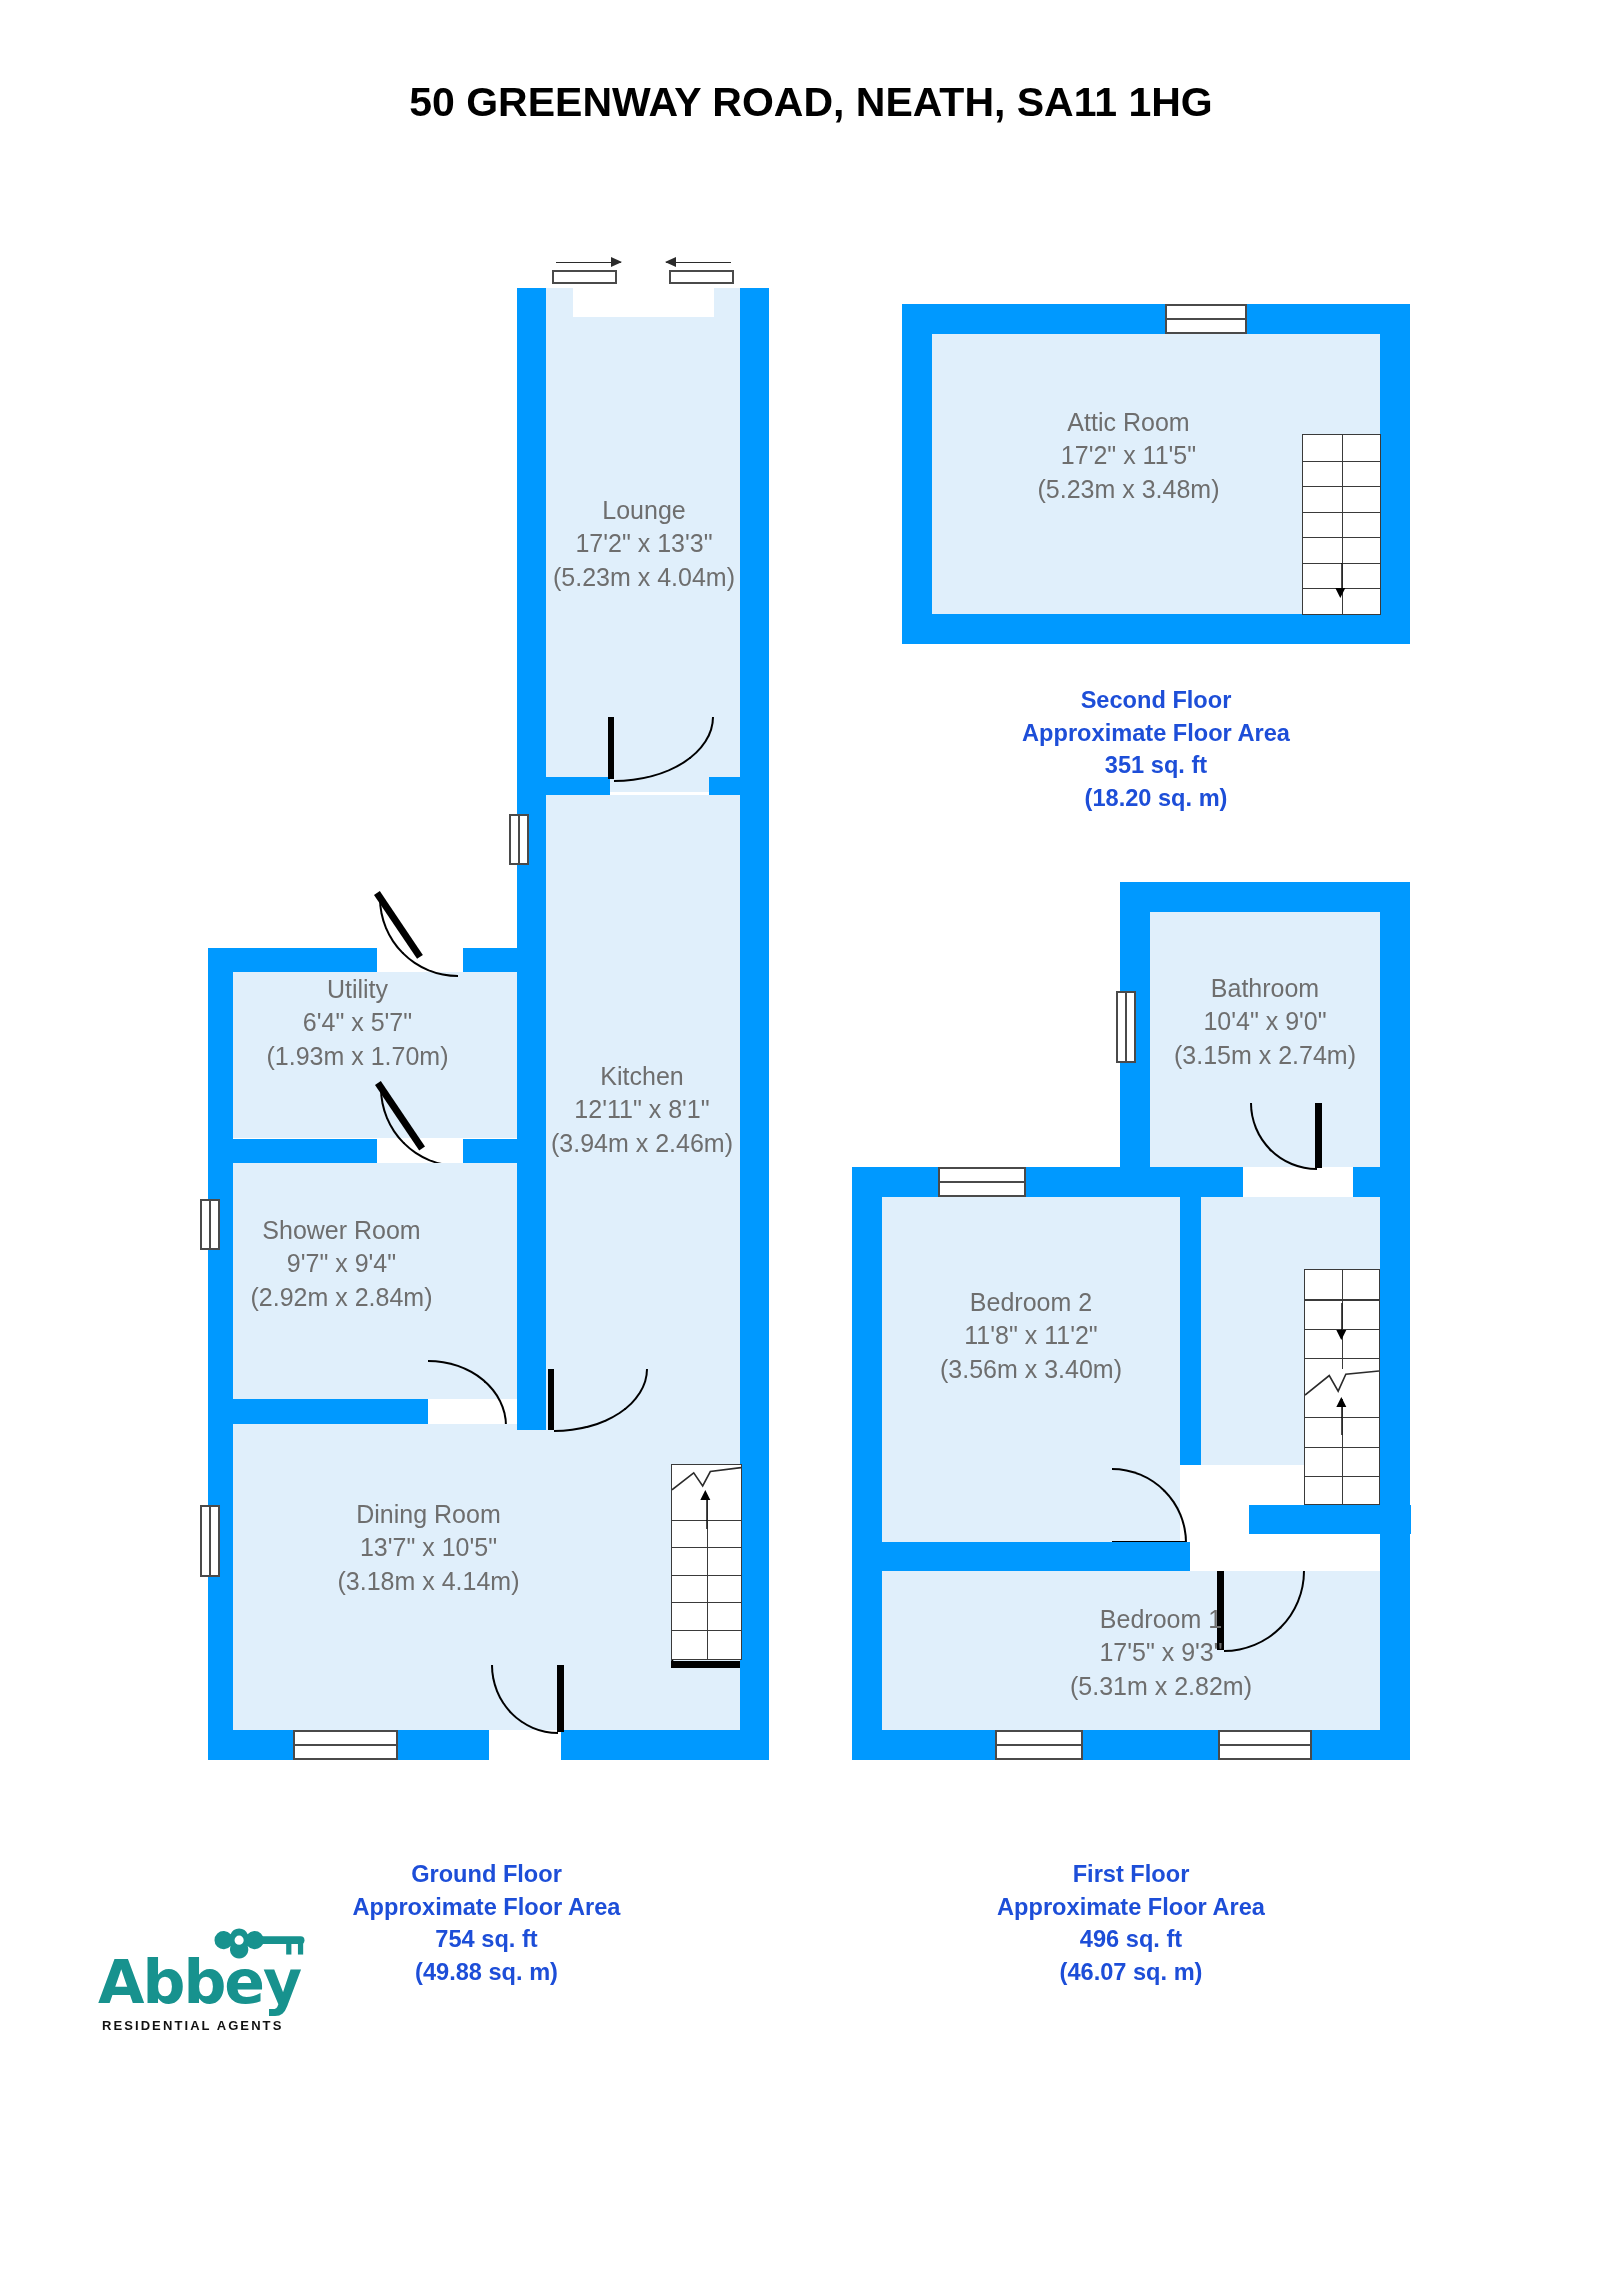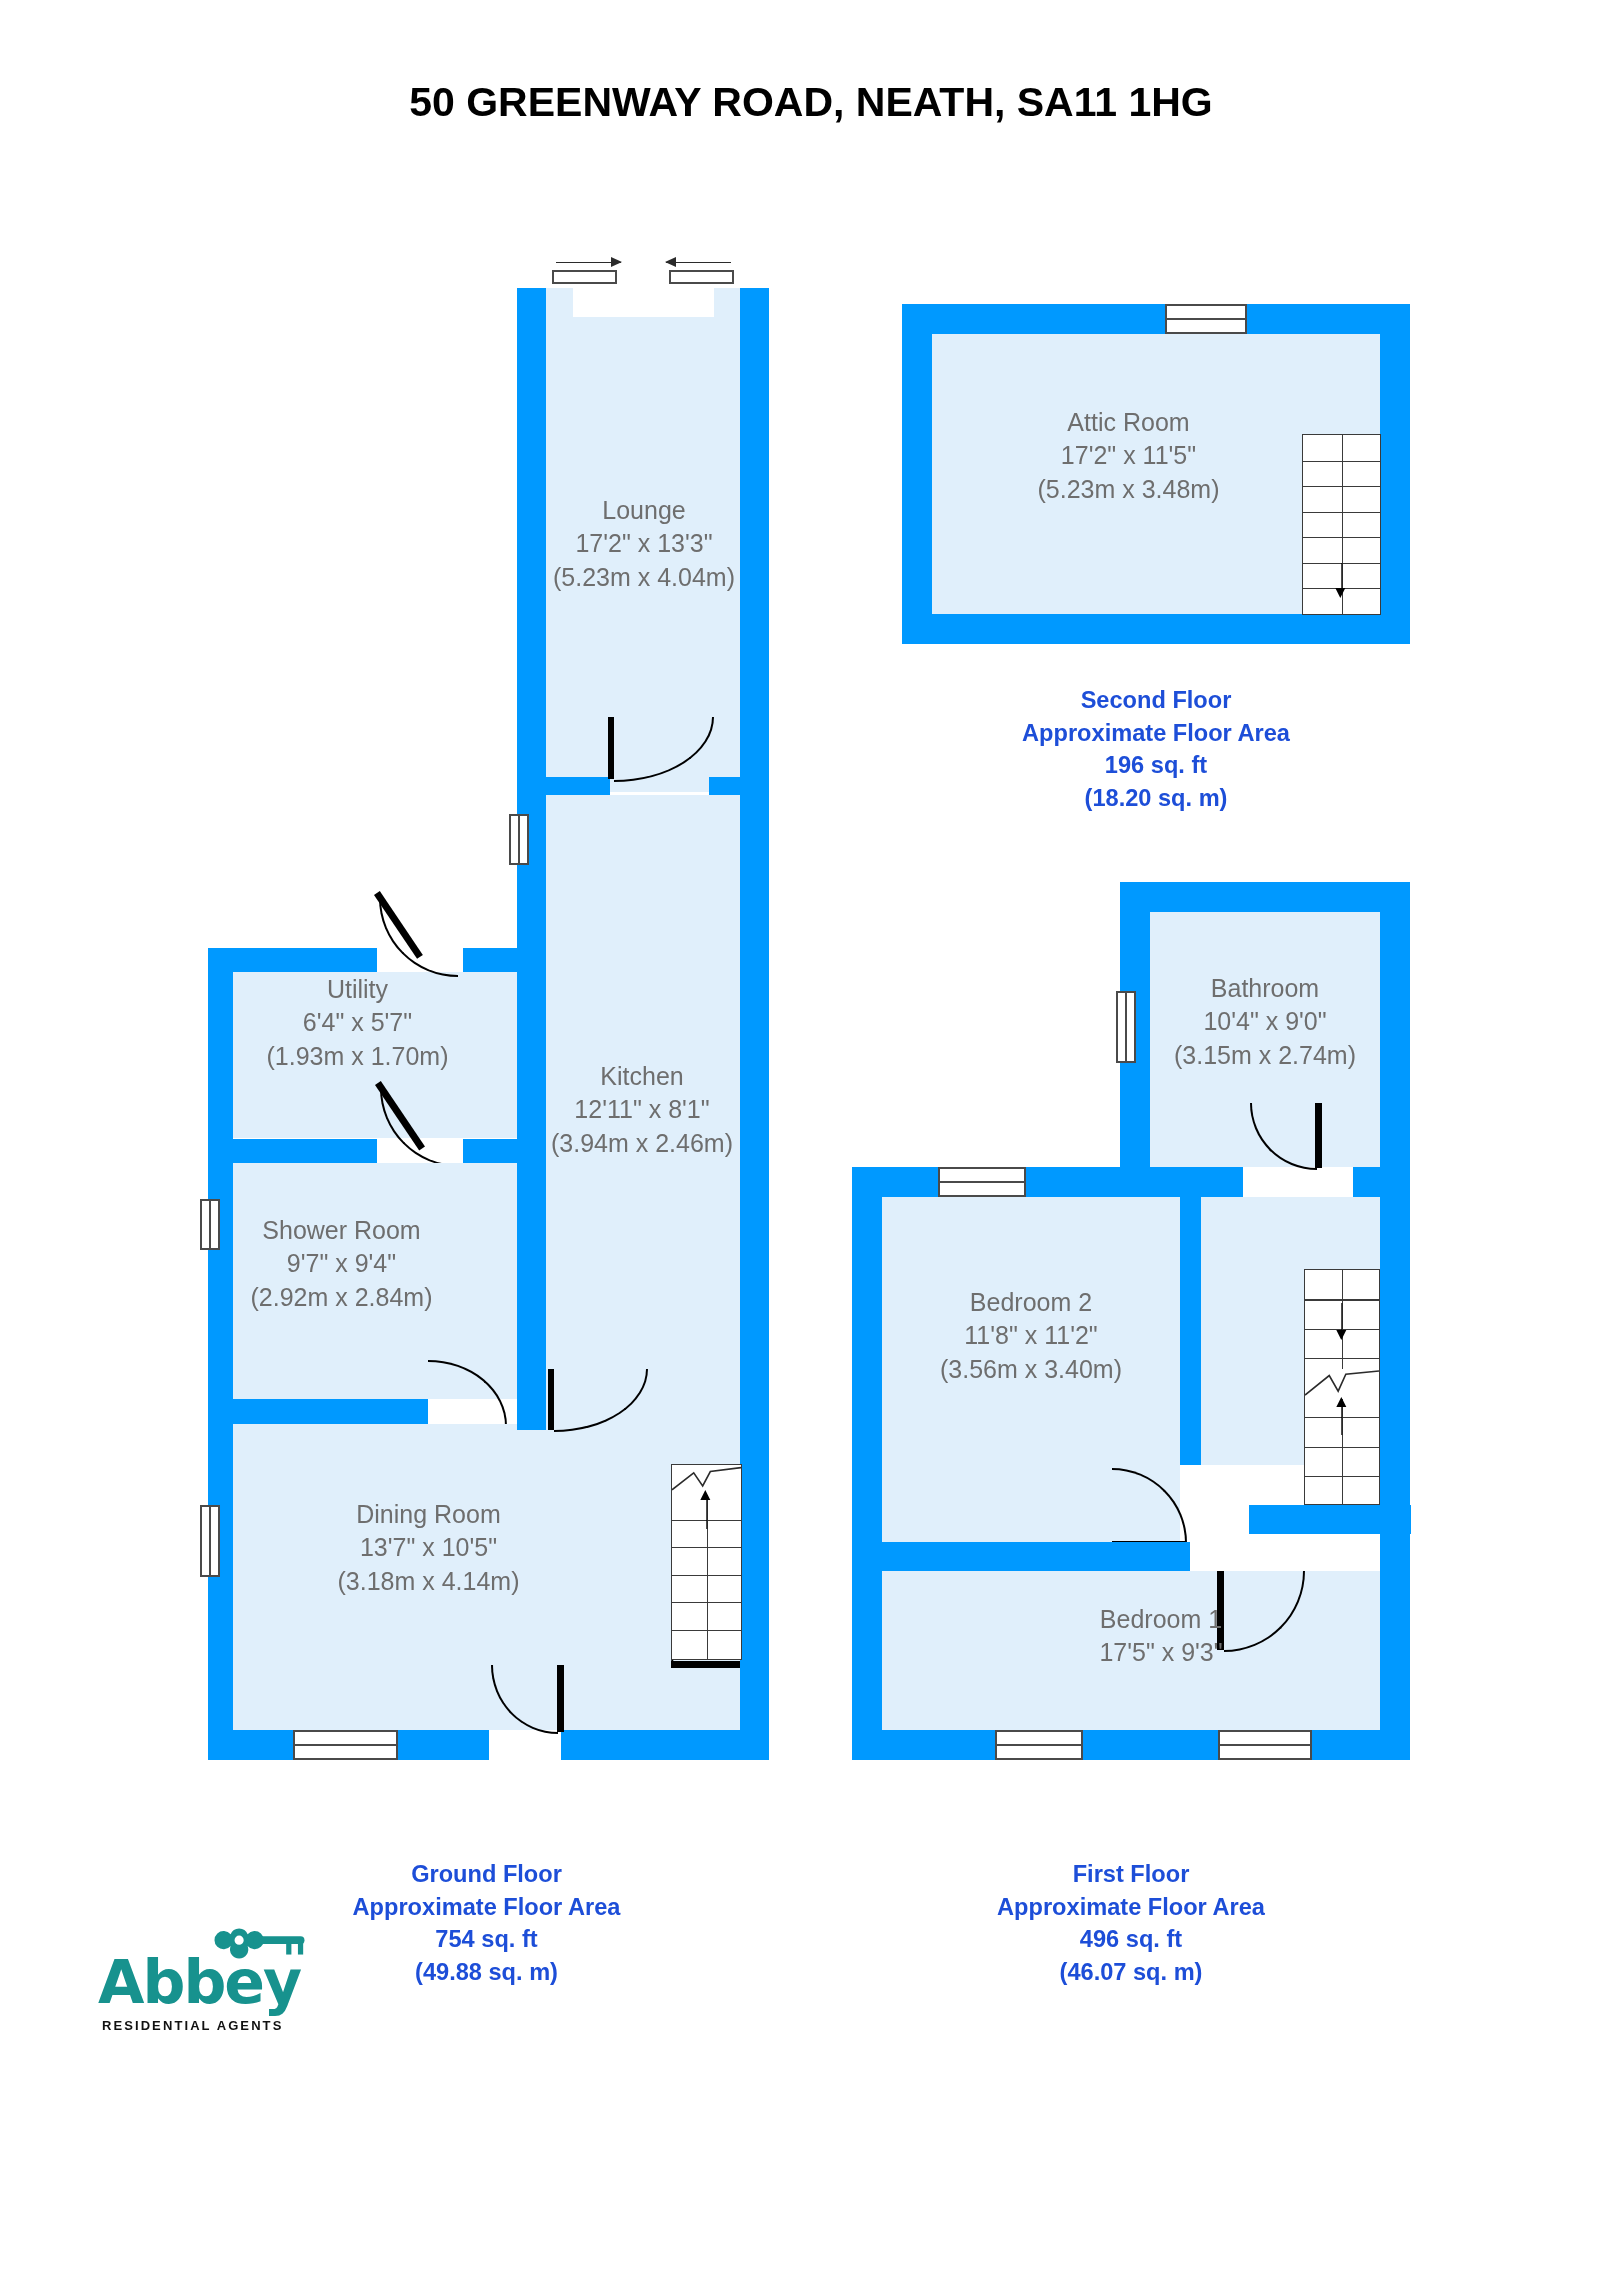--- a/index.html
+++ b/index.html
@@ -90,21 +90,21 @@
   <div class="label" style="left:932px;top:406px;width:393px;">
     <span class="nm">Attic Room</span>
     <span class="d1">17'2" x 11'5"</span>
     <span class="d2">(5.23m x 3.48m)</span>
   </div>
 </div>
 
 <div class="cap" style="left:932px;top:684px;width:448px;">
   <span>Second Floor</span><br>
   <span>Approximate Floor Area</span><br>
-  <span>196 sq. ft</span><br>
+  <span>351 sq. ft</span><br>
   <span>(18.20 sq. m)</span>
 </div>
 
 <div class="plan">
 
   <div class="wall" style="left:517px;top:288px;width:29px;height:504px;"></div>
   <div class="wall" style="left:740px;top:288px;width:29px;height:504px;"></div>
   <div class="wall" style="left:517px;top:288px;width:252px;height:29px;"></div>
   <div class="inner" style="left:546px;top:288px;width:194px;height:504px;"></div>
 
@@ -286,20 +286,21 @@
   <div class="inner" style="left:882px;top:1571px;width:498px;height:159px;"></div>
   <div class="win h" style="left:995px;top:1730px;width:88px;height:30px;"></div>
   <div class="win h" style="left:1218px;top:1730px;width:94px;height:30px;"></div>
 
   <div class="leaf" style="left:1217px;top:1571px;width:6.5px;height:79px;"></div>
   <div class="arc br" style="left:1224px;top:1571px;width:79px;height:79px;border-radius:0 0 100% 0;"></div>
 
   <div class="label" style="left:882px;top:1603px;width:558px;">
     <span class="nm">Bedroom 1</span>
     <span class="d1">17'5" x 9'3"</span>
+    <span class="d2">(5.31m x 2.82m)</span>
   </div>
 </div>
 
 <div class="cap" style="left:882px;top:1858px;width:498px;">
   <span>First Floor</span><br>
   <span>Approximate Floor Area</span><br>
   <span>496 sq. ft</span><br>
   <span>(46.07 sq. m)</span>
 </div>
 

